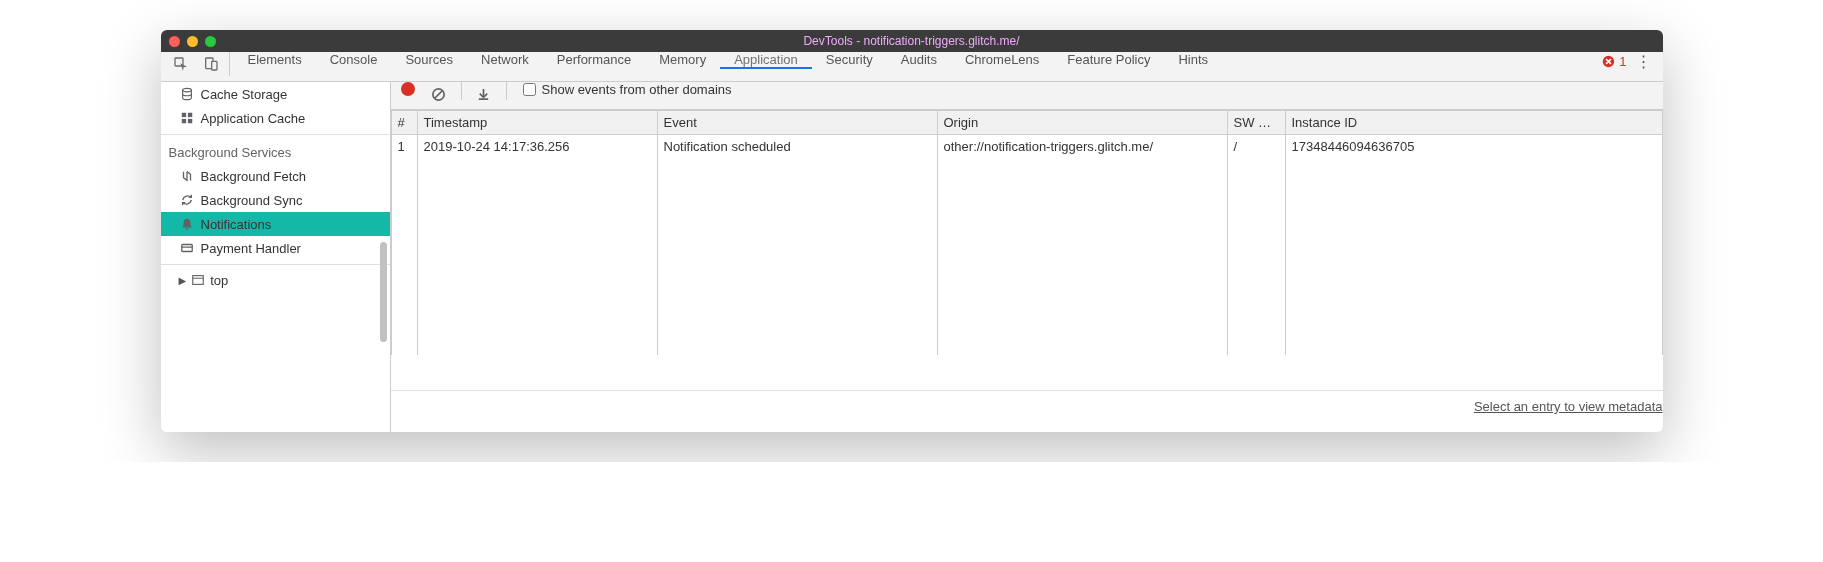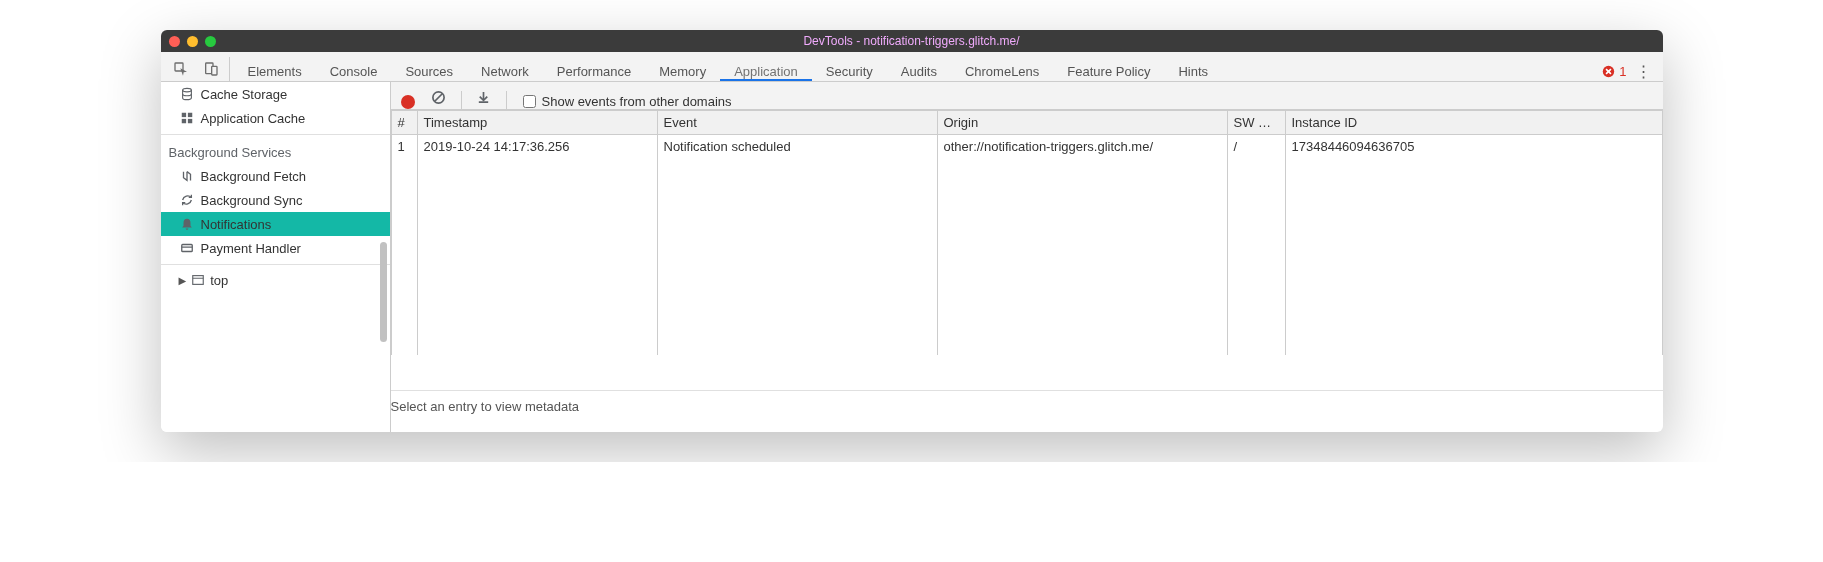--- a/index.html
+++ b/index.html
@@ -31,21 +31,21 @@
 .title-text {
   position: absolute; left: 0; right: 0; text-align: center;
   color: #f0abfc; font-size: 12px; pointer-events: none;
 }
 
 .tabbar {
   height: 30px;
   border-bottom: 1px solid #ccc;
   background: #f3f3f3;
   display: flex;
-  align-items: flex-end;
+  align-items: flex-start;
   padding: 0 2px;
 }
 .tabbar .lefticons { display: flex; align-items: center; padding: 0 6px; border-right: 1px solid #ccc; gap: 6px;}
 .icon-btn { width: 24px; height: 24px; display:flex; align-items:center; justify-content:center; color:#6e6e6e; cursor:pointer; }
 .icon-btn svg { width: 16px; height: 16px; }
 .tabs { display: flex; align-items: center; gap: 0; padding-left: 4px; flex:1;}
 .tab {
   padding: 0 14px;
   height: 100%;
   display: flex;
@@ -92,21 +92,21 @@
 .divider { height:1px; background:#e0e0e0; margin:4px 0; }
 .frames-item { display:flex; align-items:center; padding:3px 6px 3px 18px; gap:4px; color:#333; cursor:pointer;}
 .frames-item .tri { font-size:10px; color:#555; }
 .scrollbar-thumb { width:7px; background:#c1c1c1; height:100px; border-radius:4px; position:absolute; right:3px; top:160px;}
 
 .content { flex:1; display:flex; flex-direction:column; }
 .toolbar2 {
   height: 28px;
   border-bottom: 1px solid #ccc;
   display:flex;
-  align-items:flex-end;
+  align-items:flex-start;
   padding: 0 4px;
   gap: 6px;
   background:#f3f3f3;
 }
 .record-dot { width:14px; height:14px; border-radius:50%; background:#d93025; margin:0 6px;}
 .tb-sep { width:1px; height:18px; background:#ccc; margin:0 4px;}
 .tb-icon { width:24px; height:24px; display:flex; align-items:center; justify-content:center; color:#5f6368; cursor:pointer;}
 .tb-icon svg { width:15px; height:15px;}
 .tb-check { display:flex; align-items:center; gap:6px; margin-left:6px; color:#333; cursor:pointer;}
 .tb-check input { width:13px; height:13px; }
@@ -124,24 +124,25 @@
   overflow:hidden;
   text-overflow:ellipsis;
 }
 .event-table thead th { background:#f1f1f1; }
 .event-table tbody td { border-left:1px solid #ccc; border-right:1px solid #ccc; border-top:none; border-bottom:none; }
 .event-table tbody tr { height: 220px; vertical-align:top; }
 .event-table tbody td { vertical-align: top; }
 .num-col { width:24px; text-align:center; }
 .footer-msg {
   border-top:1px solid #e0e0e0;
-  text-align:left;
+  text-align:right;
   padding: 8px 0 18px;
   color:#555;
   font-size:13px;
+  text-decoration:underline;
 }
 </style>
 </head>
 <body>
 
 <div class="window">
 
   <div class="titlebar">
     <div class="traffic-lights">
       <div class="dot red"></div>

